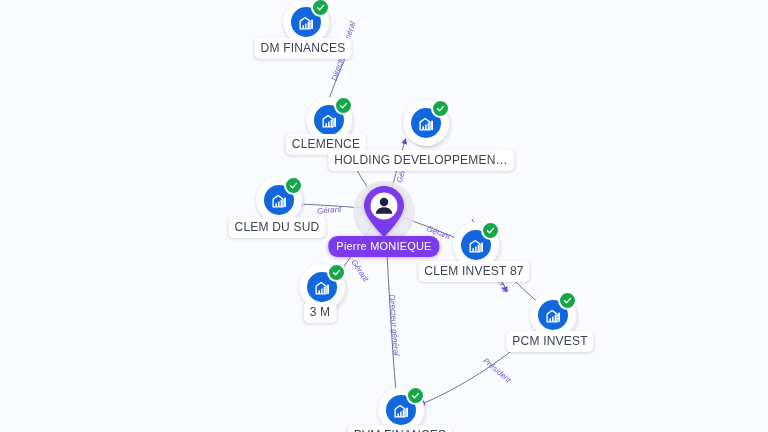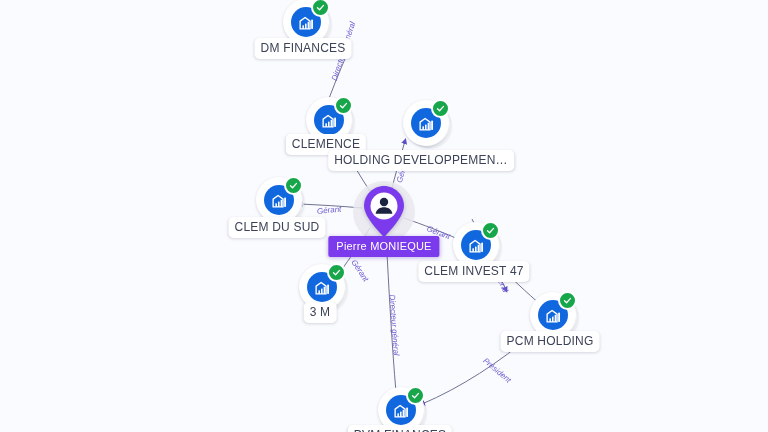--- a/index.html
+++ b/index.html
@@ -47,21 +47,21 @@
   .nlabel{
     position:absolute;transform:translate(-50%,0);
     background:#ffffff;border-radius:5px;
     padding:3px 6px 4px 6px;
     font-size:12px;letter-spacing:.2px;color:#3c4257;
     white-space:nowrap;
     box-shadow:0 1px 3px rgba(40,50,90,.18);
   }
   .nlabel.person{
     background:#7c3aed;color:#ffffff;font-size:11px;
-    border-radius:2px;padding:4px 8px 5px 8px;
+    border-radius:9px;padding:4px 8px 5px 8px;
     box-shadow:0 1px 4px rgba(80,40,180,.35);
   }
   .elabel{
     position:absolute;transform-origin:0 50%;
     font-size:8px;font-style:italic;color:#6d5bd0;
     white-space:nowrap;pointer-events:none;
   }
 </style>
 </head>
 <body>
@@ -202,21 +202,21 @@
               <rect x="18.6" y="8" width="2.6" height="13" fill="#ffffff"></rect>
             </svg>
           </div>
           <div class="check">
             <svg width="9" height="9" viewBox="0 0 24 24">
               <path d="M4 12.5 L9.5 18 L20 6.5" fill="none" stroke="#ffffff" stroke-width="3.4" stroke-linecap="round" stroke-linejoin="round"></path>
             </svg>
           </div>
         </div>
       </div>
-      <div class="nlabel" style="left: 474px; top: 261px;">CLEM INVEST 47</div>
+      <div class="nlabel" style="left: 474px; top: 261px;">CLEM INVEST 87</div>
       <div class="node" style="left: 322px; top: 287px;">
         <div class="co-stack">
           <div class="sheet s3"></div>
           <div class="sheet s2"></div>
           <div class="sheet s1"></div>
           <div class="co-disc">
             <svg width="17" height="17" viewBox="0 0 24 24">
               <path d="M3 21 V10 L10 5 L17 10 V21 Z" fill="none" stroke="#ffffff" stroke-width="1.9" stroke-linejoin="round"></path>
               <rect x="6.2" y="16" width="2.2" height="5" fill="#ffffff"></rect>
               <rect x="9.9" y="13.6" width="2.2" height="7.4" fill="#ffffff"></rect>
@@ -246,21 +246,21 @@
               <rect x="18.6" y="8" width="2.6" height="13" fill="#ffffff"></rect>
             </svg>
           </div>
           <div class="check">
             <svg width="9" height="9" viewBox="0 0 24 24">
               <path d="M4 12.5 L9.5 18 L20 6.5" fill="none" stroke="#ffffff" stroke-width="3.4" stroke-linecap="round" stroke-linejoin="round"></path>
             </svg>
           </div>
         </div>
       </div>
-      <div class="nlabel" style="left: 550px; top: 331px;">PCM HOLDING</div>
+      <div class="nlabel" style="left: 550px; top: 331px;">PCM INVEST</div>
       <div class="node" style="left: 401px; top: 410px;">
         <div class="co-stack">
           <div class="sheet s3"></div>
           <div class="sheet s2"></div>
           <div class="sheet s1"></div>
           <div class="co-disc">
             <svg width="17" height="17" viewBox="0 0 24 24">
               <path d="M3 21 V10 L10 5 L17 10 V21 Z" fill="none" stroke="#ffffff" stroke-width="1.9" stroke-linejoin="round"></path>
               <rect x="6.2" y="16" width="2.2" height="5" fill="#ffffff"></rect>
               <rect x="9.9" y="13.6" width="2.2" height="7.4" fill="#ffffff"></rect>

